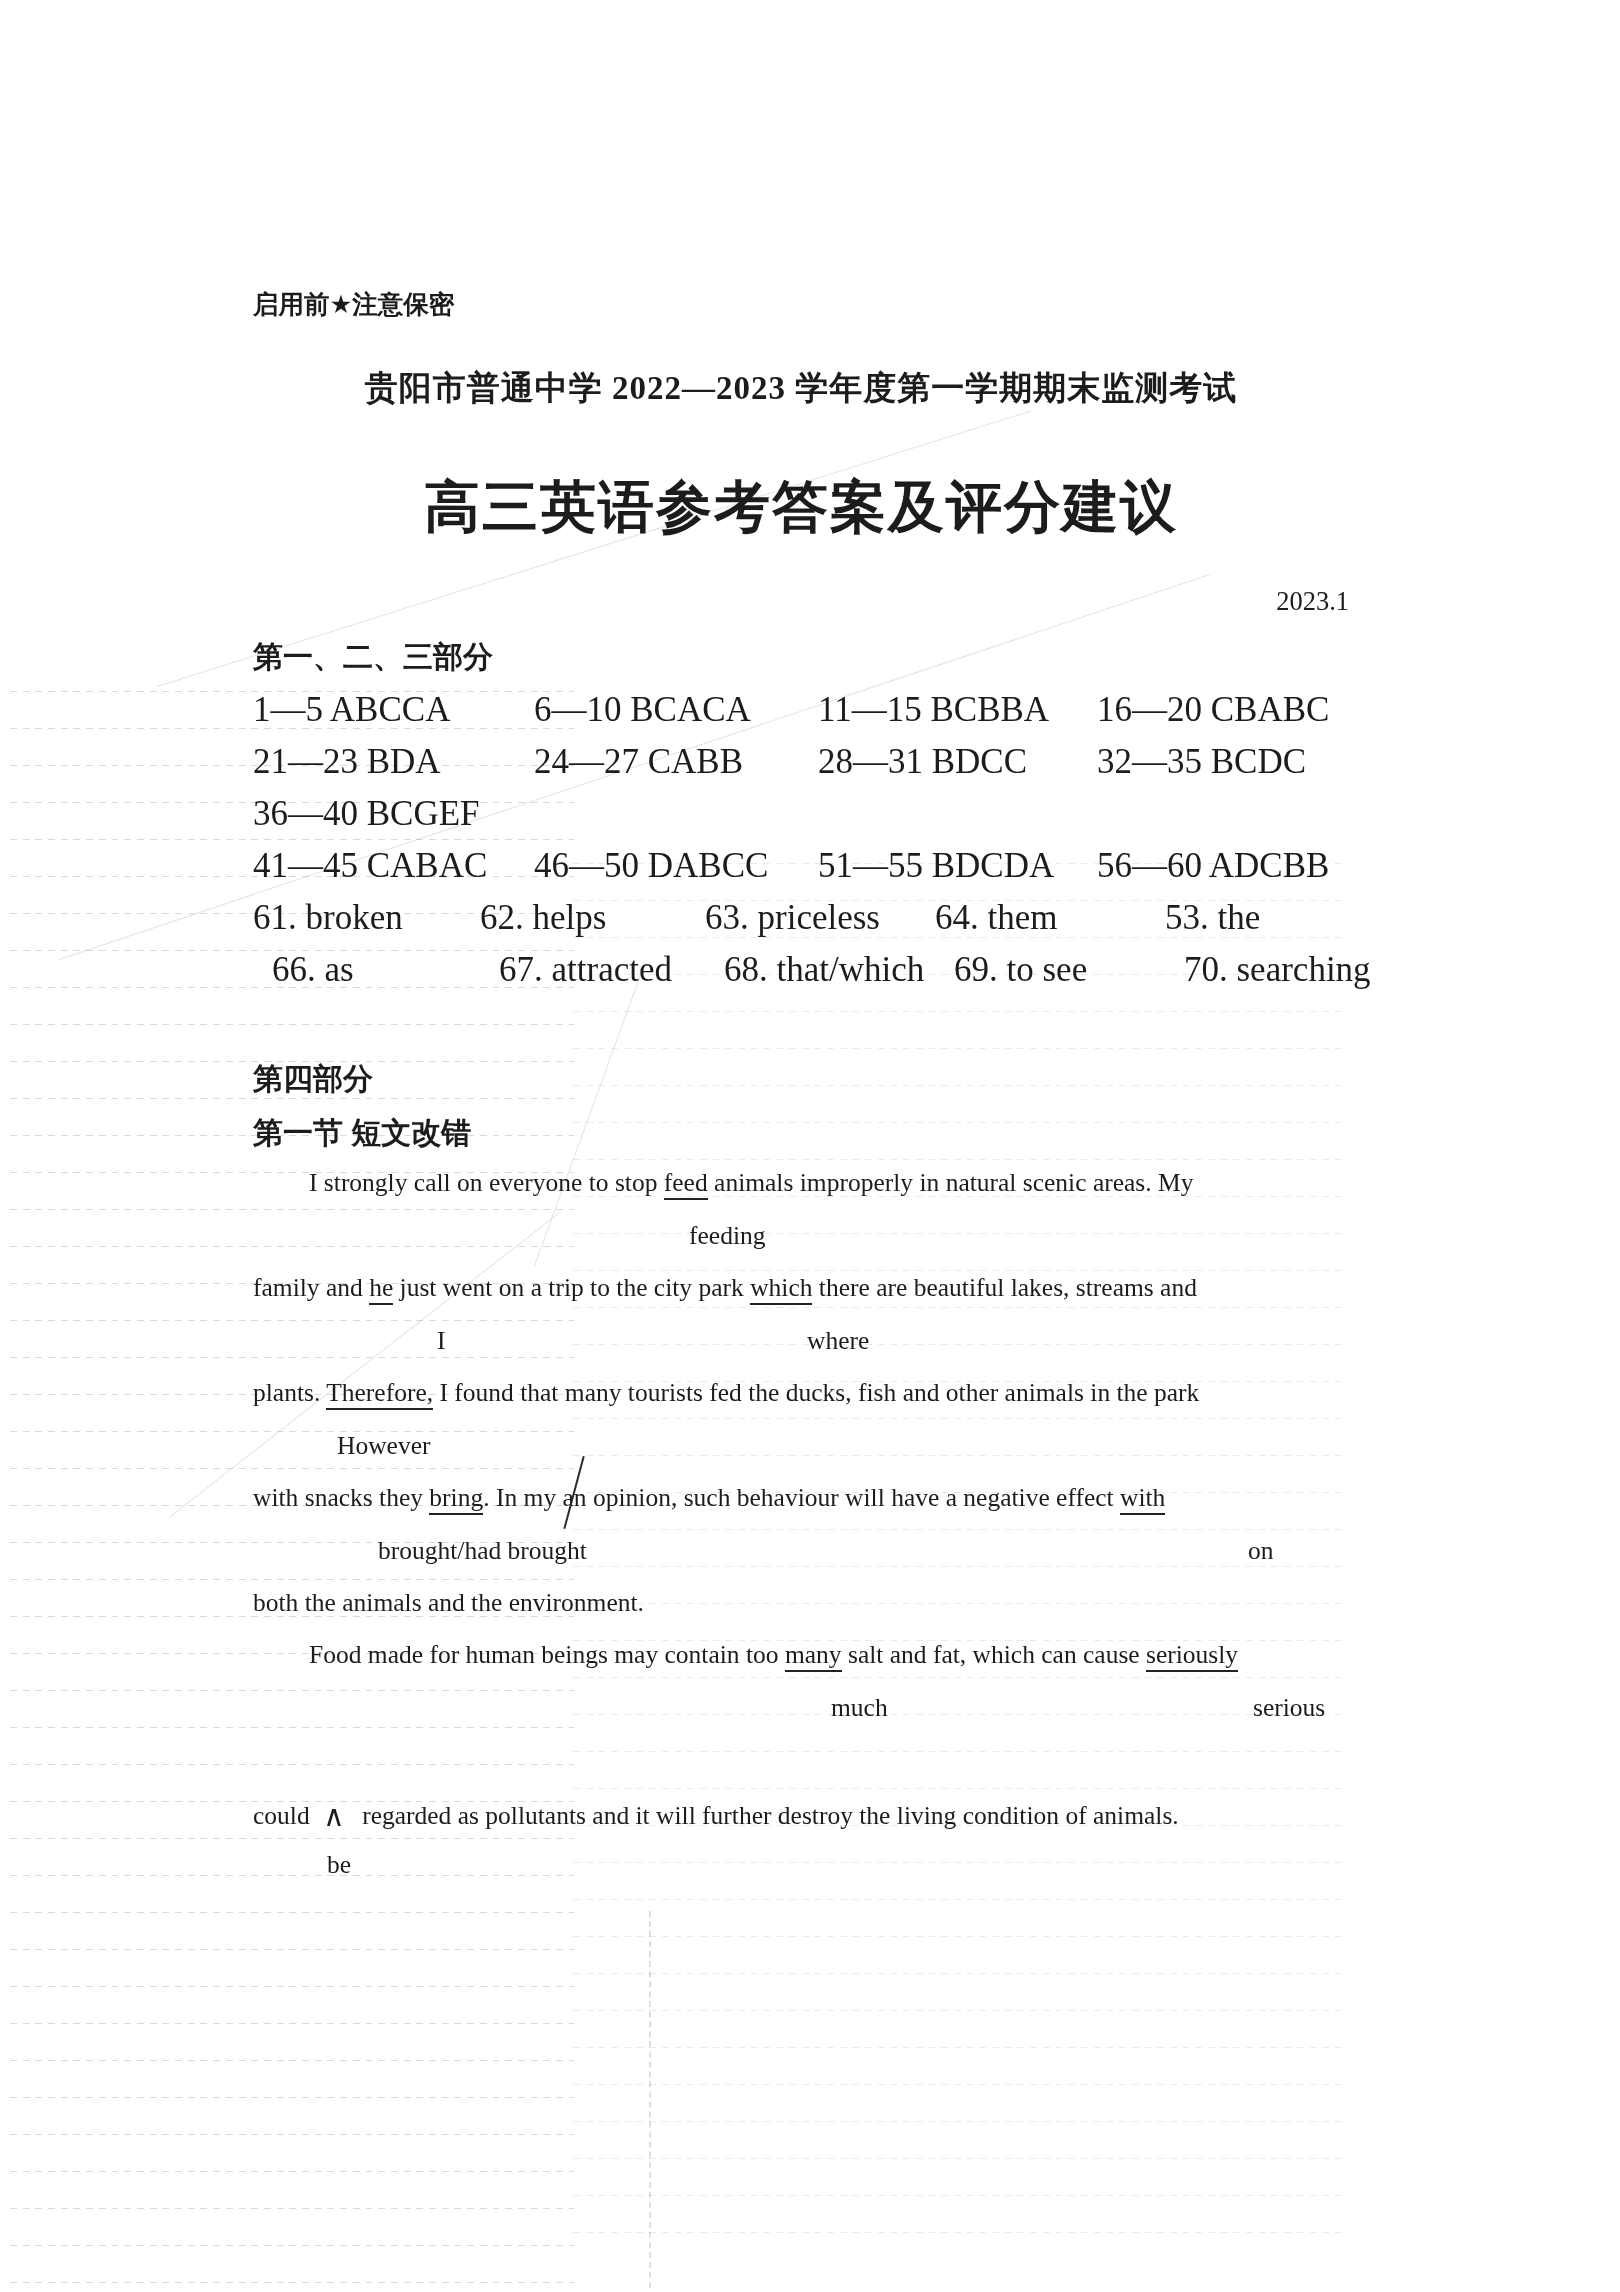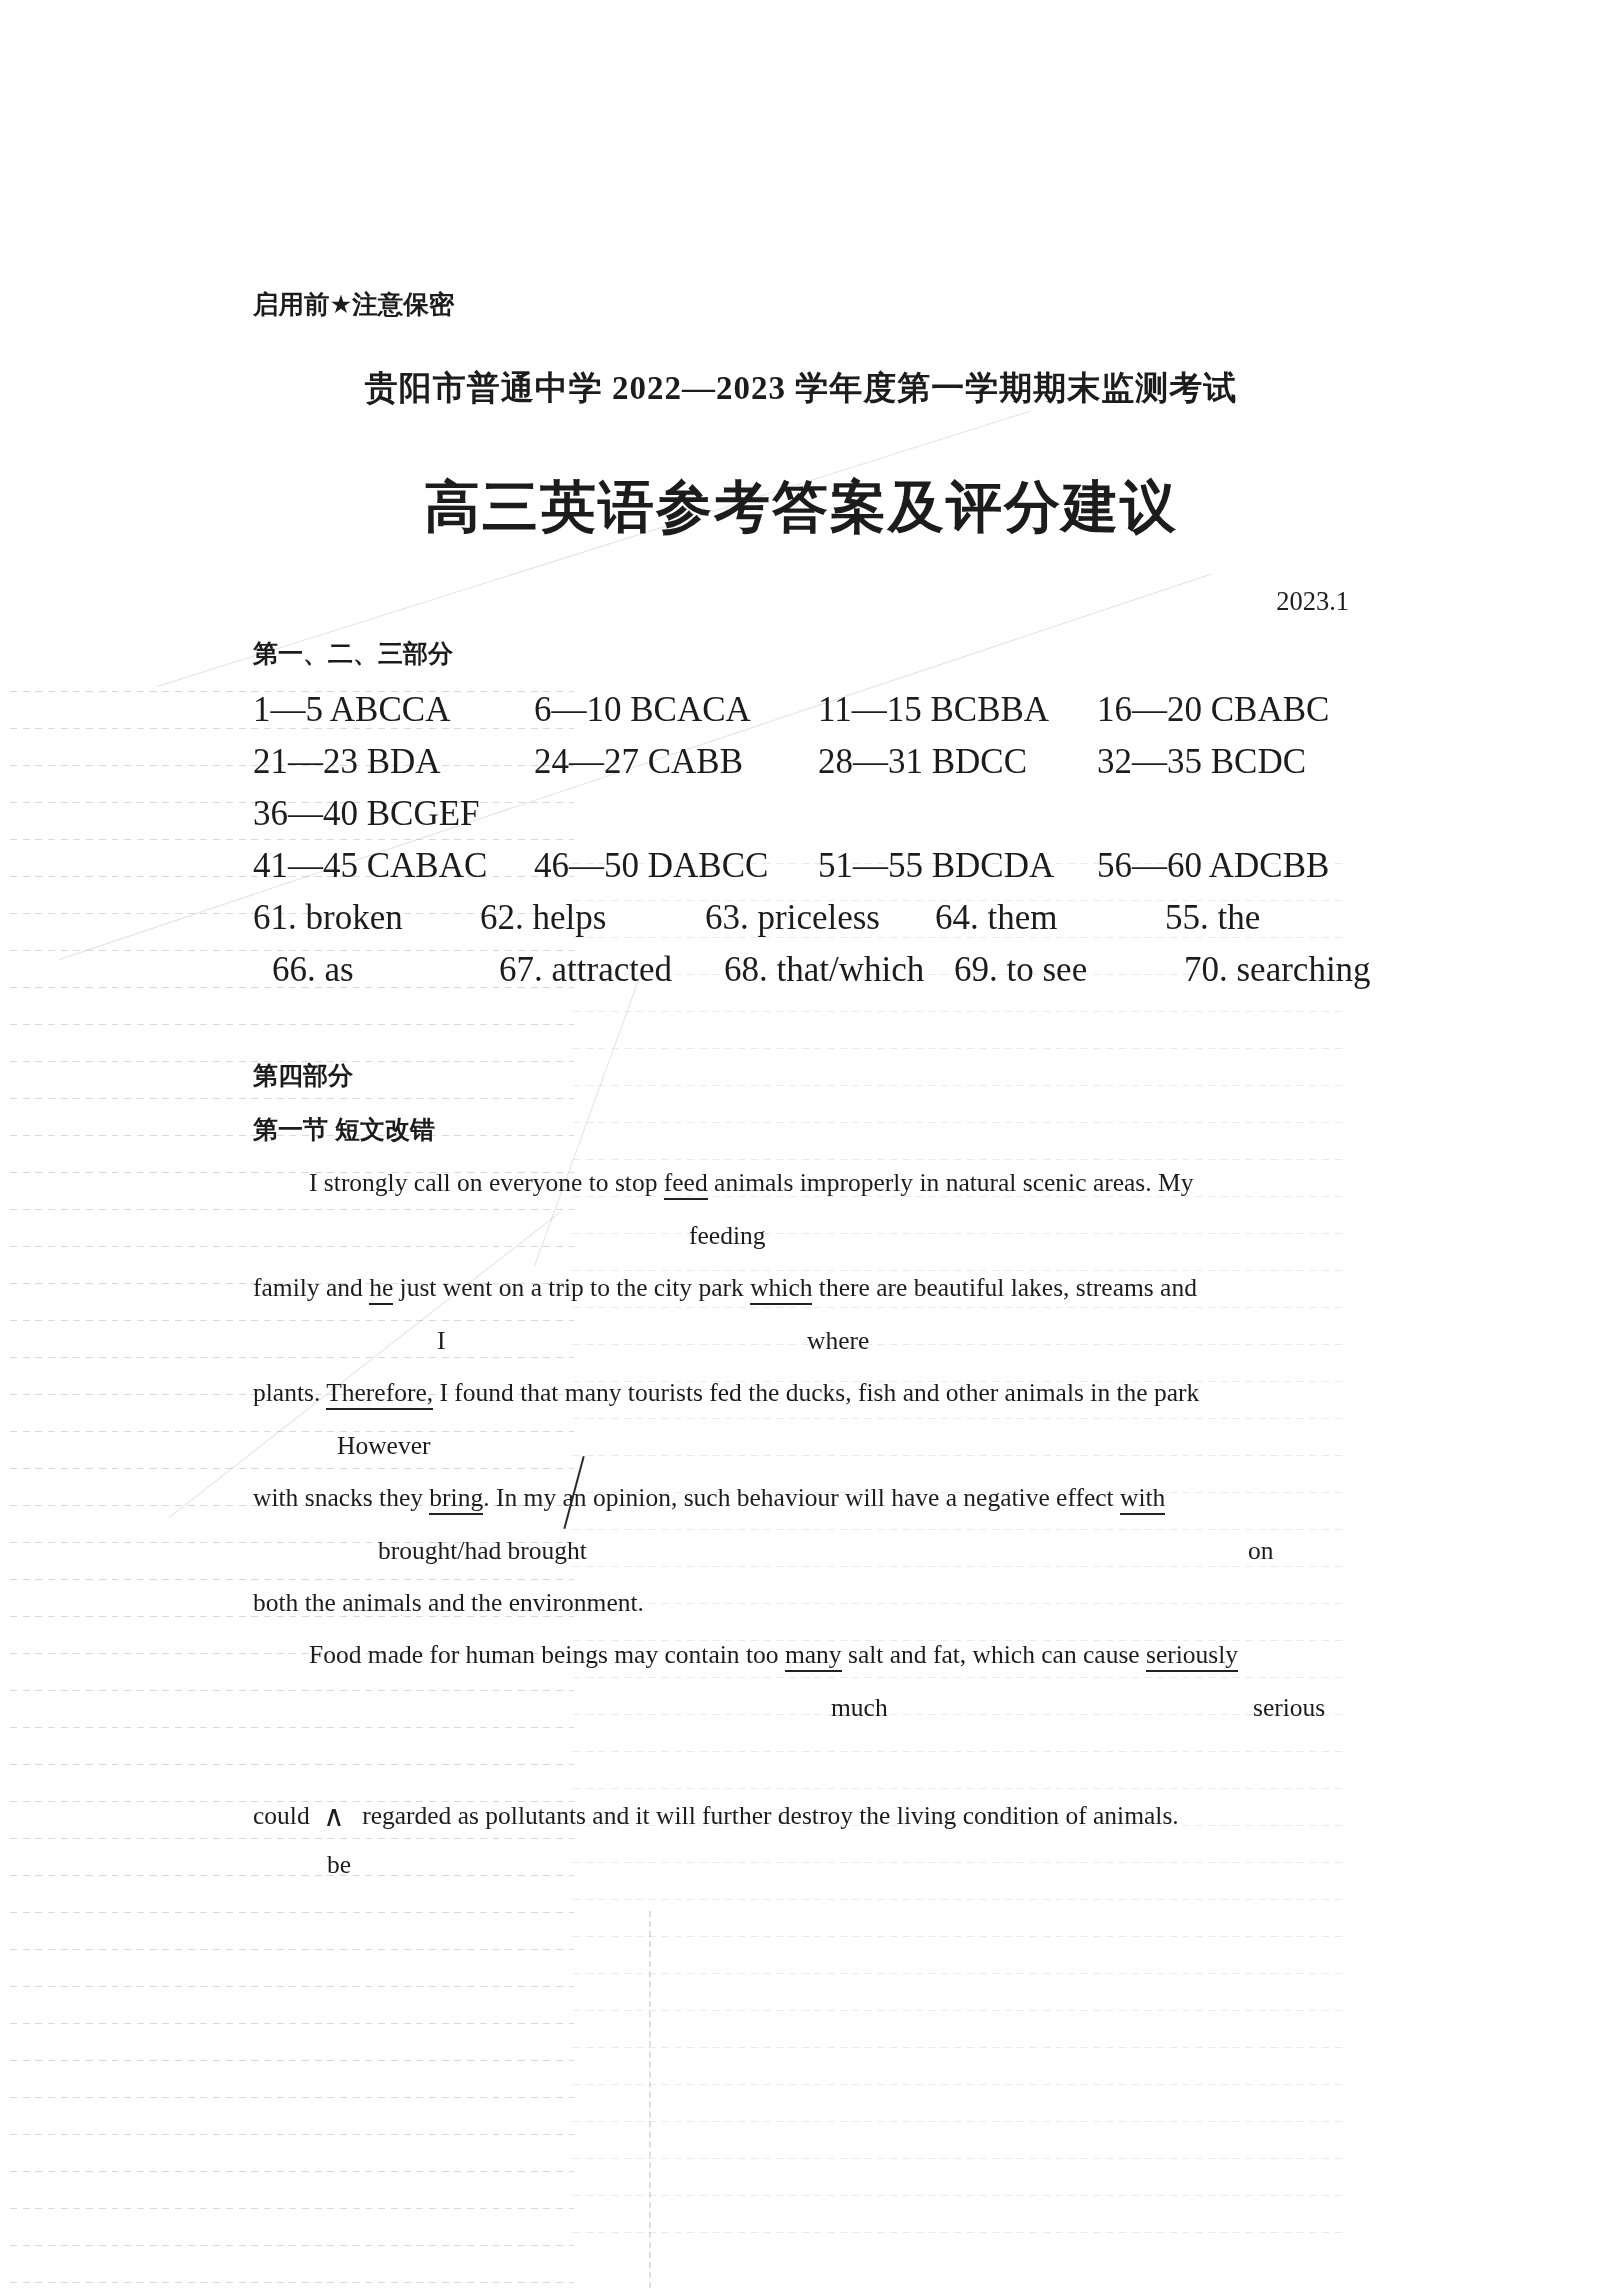--- a/index.html
+++ b/index.html
@@ -50,21 +50,21 @@
     font-family:"Liberation Sans","DejaVu Sans",sans-serif;
     font-weight:900;font-size:56px;letter-spacing:2px;
   }
   .date{
     position:absolute;left:253px;top:586px;width:1096px;
     text-align:right;font-size:26.5px;
   }
   .sechead{
     position:absolute;left:253px;
     font-family:"Liberation Sans","DejaVu Sans",sans-serif;
-    font-weight:700;font-size:25px;
+    font-weight:700;font-size:30px;
   }
   .h123{top:637px;}
   .h4{top:1059px;}
   .h4s1{top:1113px;}
   .ans{
     position:absolute;left:253px;width:1096px;
     font-size:35px;white-space:nowrap;
   }
   .g4{display:grid;grid-template-columns:281px 284px 279px 1fr;}
   .g5{display:grid;grid-template-columns:227px 225px 230px 230px 1fr;}
@@ -139,21 +139,21 @@
     <span>41—45 CABAC</span>
     <span>46—50 DABCC</span>
     <span>51—55 BDCDA</span>
     <span>56—60 ADCBB</span>
   </div>
   <div class="ans g5 r5">
     <span>61. broken</span>
     <span>62. helps</span>
     <span>63. priceless</span>
     <span>64. them</span>
-    <span>55. the</span>
+    <span>53. the</span>
   </div>
   <div class="ans g5 r6">
     <span>66. as</span>
     <span>67. attracted</span>
     <span>68. that/which</span>
     <span>69. to see</span>
     <span>70. searching</span>
   </div>
 
   <div class="sechead h4">第四部分</div>

